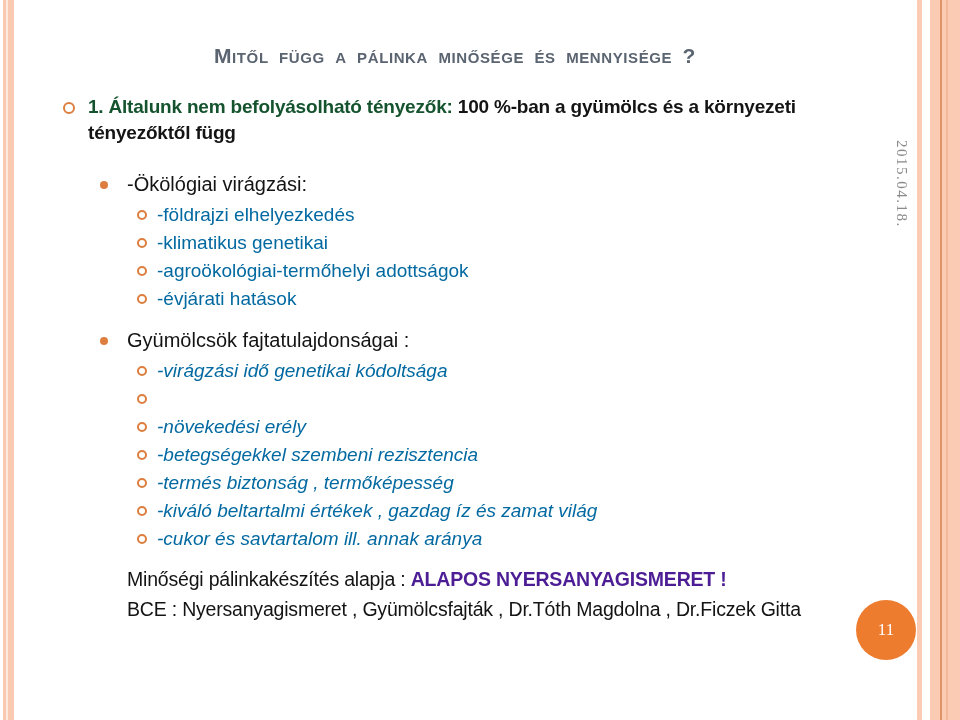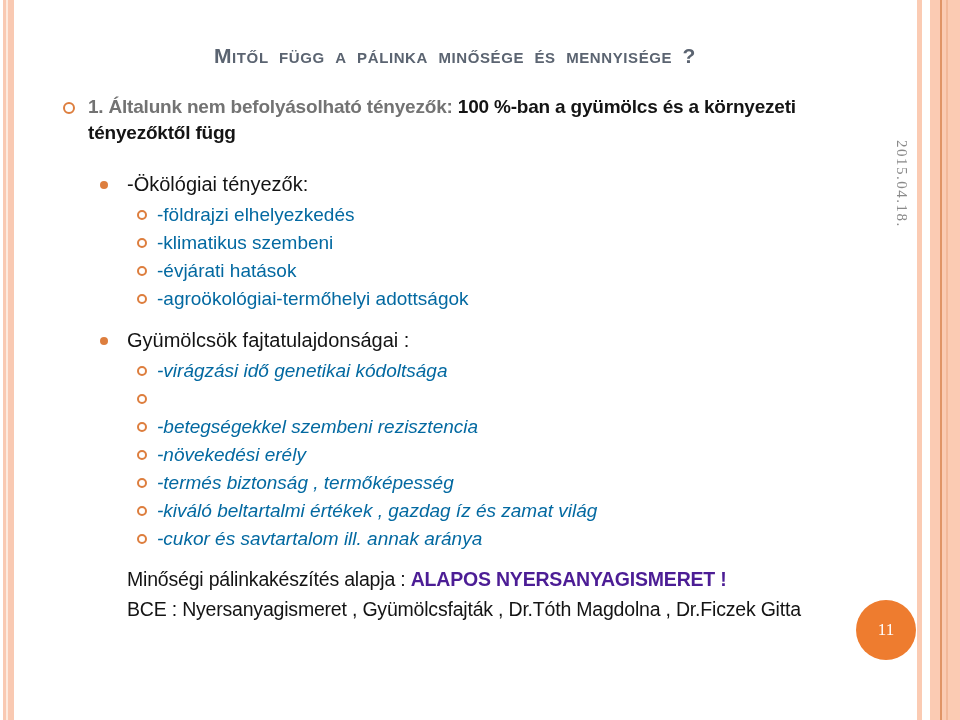--- a/index.html
+++ b/index.html
@@ -33,21 +33,21 @@
     font-size: 21px; font-weight: bold;
     font-variant: small-caps;
     letter-spacing: 0.6px; word-spacing: 4px;
   }
 
   .bullet1 {
     position: absolute; left: 88px; top: 94px; width: 800px;
     font-size: 19px; font-weight: bold; line-height: 26px;
     color: #141414; letter-spacing: -0.2px;
   }
-  .bullet1 .red { color: #737373; }
+  .bullet1 .red { color: #14532d; }
 
   .marker-o {
     position: absolute; width: 8px; height: 8px;
     border: 2.5px solid #dd7e3e; border-radius: 50%;
     background: transparent;
   }
   .marker-dot {
     position: absolute; width: 8px; height: 8px;
     border-radius: 50%; background: #dd7e3e;
   }
@@ -99,37 +99,37 @@
   <div class="stripe-right"></div>
 
   <div class="title">Mitől függ a pálinka minősége és mennyisége ?</div>
 
   <span class="marker-o" style="left:63px; top:102px;"></span>
   <div class="bullet1"><span class="red">1. Általunk nem befolyásolható tényezők:</span>
     <span>100 %-ban a gyümölcs és a környezeti tényezőktől függ</span>
   </div>
 
   <span class="marker-dot" style="left:100px; top:181px;"></span>
-  <div class="g-heading" style="top:172px;">-Ökölógiai tényezők:</div>
+  <div class="g-heading" style="top:172px;">-Ökölógiai virágzási:</div>
 
   <div class="g-items" style="top:201px;">
     <div class="item"><span class="marker-o-s"></span><span>-földrajzi elhelyezkedés</span></div>
-    <div class="item"><span class="marker-o-s"></span><span>-klimatikus szembeni</span></div>
+    <div class="item"><span class="marker-o-s"></span><span>-klimatikus genetikai</span></div>
+    <div class="item"><span class="marker-o-s"></span><span>-agroökológiai-termőhelyi adottságok</span></div>
     <div class="item"><span class="marker-o-s"></span><span>-évjárati hatások</span></div>
-    <div class="item"><span class="marker-o-s"></span><span>-agroökológiai-termőhelyi adottságok</span></div>
   </div>
 
   <span class="marker-dot" style="left:100px; top:337px;"></span>
   <div class="g-heading" style="top:328px;">Gyümölcsök fajtatulajdonságai :</div>
 
   <div class="g-items" style="top:357px;font-style:italic;">
     <div class="item"><span class="marker-o-s"></span><span>-virágzási idő genetikai kódoltsága</span></div>
     <div class="item"><span class="marker-o-s"></span></div>
+    <div class="item"><span class="marker-o-s"></span><span>-növekedési erély</span></div>
     <div class="item"><span class="marker-o-s"></span><span>-betegségekkel szembeni rezisztencia</span></div>
-    <div class="item"><span class="marker-o-s"></span><span>-növekedési erély</span></div>
     <div class="item"><span class="marker-o-s"></span><span>-termés biztonság , termőképesség</span></div>
     <div class="item"><span class="marker-o-s"></span><span>-kiváló beltartalmi értékek , gazdag íz és zamat világ</span></div>
     <div class="item"><span class="marker-o-s"></span><span>-cukor és savtartalom ill. annak aránya</span></div>
   </div>
 
   <div class="footer-block">
     <div><span>Minőségi pálinkakészítés alapja : </span><span class="red">ALAPOS NYERSANYAGISMERET !</span></div>
     <div>BCE : Nyersanyagismeret , Gyümölcsfajták , Dr.Tóth Magdolna , Dr.Ficzek Gitta</div>
   </div>
 

